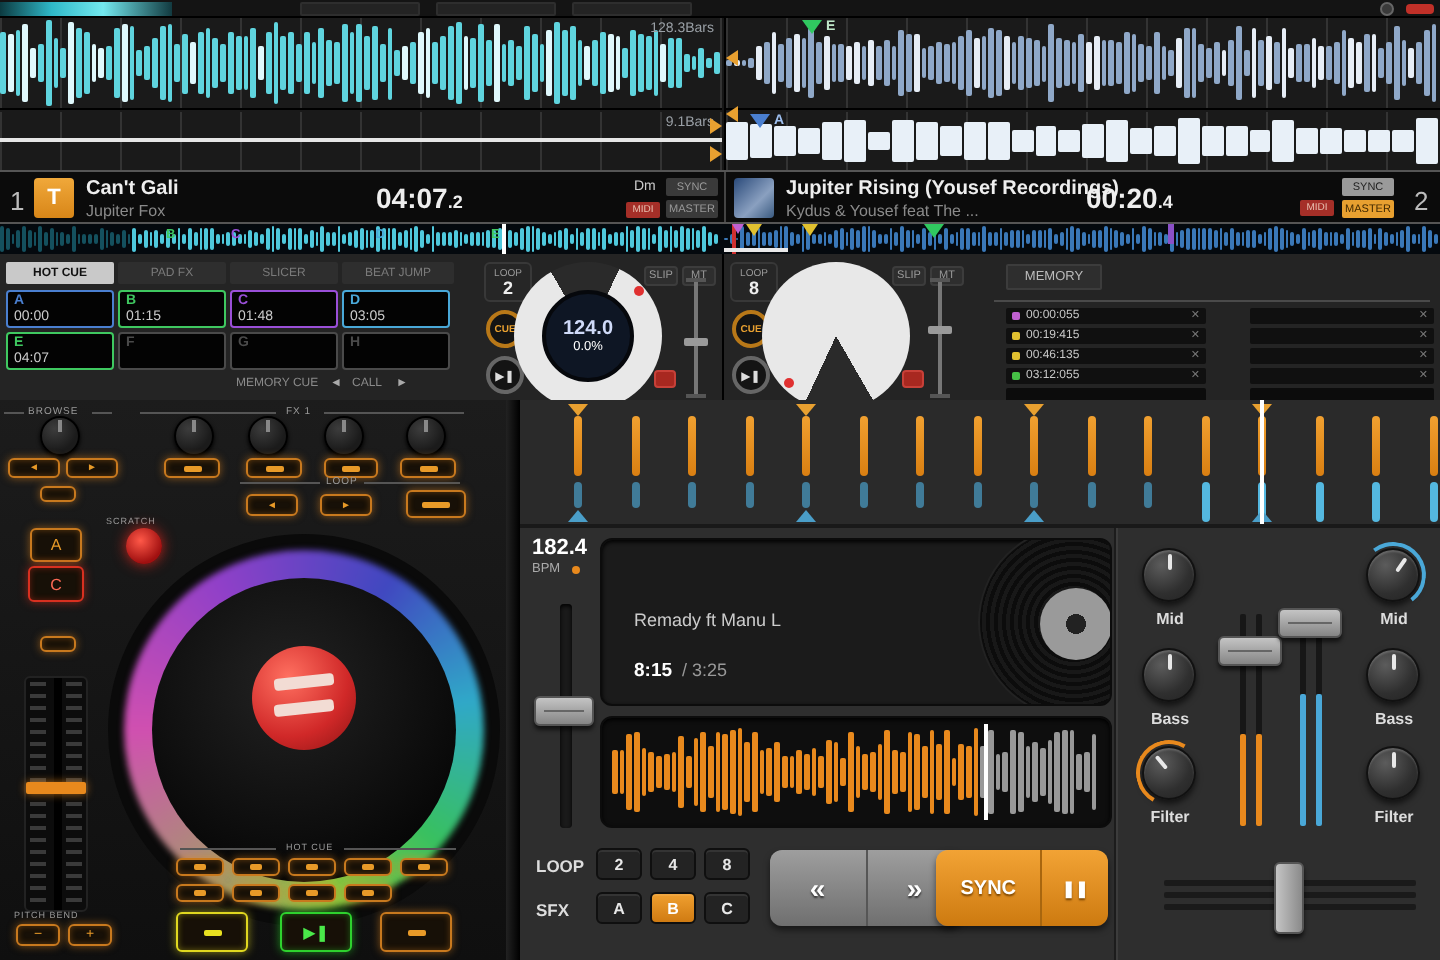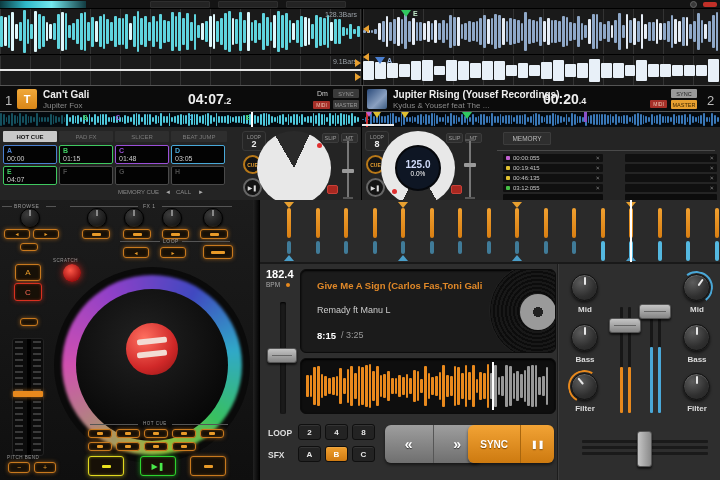--- a/index.html
+++ b/index.html
@@ -727,44 +727,44 @@
         <span>LOOP</span>
         <b>2</b>
       </div>
     <div class="mbtn" style="left:322px;top:6px">SLIP</div>
     <div class="mbtn" style="left:341px;top:6px">MT</div>
     <div class="cuebtn" style="left:243px;top:28px">CUE</div>
     <div class="playbtn" style="left:243px;top:51px">▶❚</div>
     <div class="jog" style="left:257px;top:4px">
       <div class="jogring" style="background:conic-gradient(from -30deg,#2a2a2a 0 55deg,#e8e8e8 55deg 360deg)"></div>
       <div class="reddot" style="right:9px;top:12px"></div>
+      <div class="jogin">
+        <span class="jbpm">124.0</span>
+        <span class="jpitch">0.0%</span>
+      </div>
     </div>
     <div class="redbtn" style="left:327px;top:58px"></div>
     <div class="pitchsl" style="left:341px;top:12px">
       <div class="rail"></div>
         <div class="cap" style="top:0"></div>
         <div class="cap" style="bottom:0"></div>
       <div class="hand" style="top:30px"></div>
     </div>
 
     <div class="loopbox" style="left:365px;top:4px">
         <span>LOOP</span>
         <b>8</b>
       </div>
     <div class="mbtn" style="left:446px;top:6px">SLIP</div>
     <div class="mbtn" style="left:465px;top:6px">MT</div>
     <div class="cuebtn" style="left:366px;top:28px">CUE</div>
     <div class="playbtn" style="left:366px;top:51px">▶❚</div>
     <div class="jog" style="left:381px;top:4px">
       <div class="jogring" style="background:conic-gradient(from 150deg,#2a2a2a 0 55deg,#e8e8e8 55deg 360deg)"></div>
       <div class="reddot" style="left:11px;bottom:11px"></div>
-      <div class="jogin">
-        <span class="jbpm">125.0</span>
-        <span class="jpitch">0.0%</span>
-      </div>
     </div>
     <div class="redbtn" style="left:451px;top:58px"></div>
     <div class="pitchsl" style="left:463px;top:12px">
       <div class="rail"></div>
         <div class="cap" style="top:0"></div>
         <div class="cap" style="bottom:0"></div>
       <div class="hand" style="top:24px"></div>
     </div>
 
     <div class="tab" style="left:503px;top:5px;width:48px;height:13px;font-size:6.5px;color:#bbb;border:1px solid #3c3c3c">MEMORY</div>
@@ -972,21 +972,20 @@
     <span class="abs" style="left:6px;top:17px;font-size:6.5px;color:#aaa">BPM</span>
     <span class="abs" style="left:26px;top:19px;width:4px;height:4px;border-radius:50%;background:#e8891d"></span>
 
     <div class="abs" style="left:20px;top:38px;width:6px;height:112px;background:#1a1a1a;border-radius:2px;box-shadow:inset 0 1px 2px #000"></div>
     <div class="fhandle" style="left:7px;top:84px;width:30px"></div>
 
     <div class="panel" style="left:40px;top:5px;width:256px;height:84px;overflow:hidden">
       <div class="abs" style="right:-30px;top:-7px;width:96px;height:96px;border-radius:50%;background:repeating-radial-gradient(circle at 50% 50%,#181818 0 2px,#0c0c0c 2px 4px);border:1px solid #222">
         <div class="abs" style="left:30px;top:30px;width:36px;height:36px;border-radius:50%;background:radial-gradient(circle,#222 0 5px,#9a9a9a 5px)"></div>
       </div>
-      <span class="abs" style="left:16px;top:10px;font-size:9.5px;font-weight:bold;color:#e08828;white-space:nowrap">Give Me A Sign (Carlos Fas,Toni Gali</span>
       <span class="abs" style="left:16px;top:35px;font-size:9px;color:#ccc">Remady ft Manu L</span>
       <span class="abs" style="left:16px;top:60px;font-size:9.5px;font-weight:bold;color:#fff">8:15</span>
       <span class="abs" style="left:40px;top:60px;font-size:9px;color:#999">/ 3:25</span>
     </div>
 
     <div class="panel" style="left:40px;top:94px;width:256px;height:56px;background:#0e0e0e">
       <div class="wavebox" id="w-track" style="left: 5px; top: 5px; width: 244px; height: 44px; align-items: center;">
           <i style="width: 2.69697px; margin-right: 1px; height: 21.2864px; background: rgb(232, 137, 29);"></i>
           <i style="width: 2.69697px; margin-right: 1px; height: 22.0536px; background: rgb(232, 137, 29);"></i>
           <i style="width: 2.69697px; margin-right: 1px; height: 38.9372px; background: rgb(232, 137, 29);"></i>

